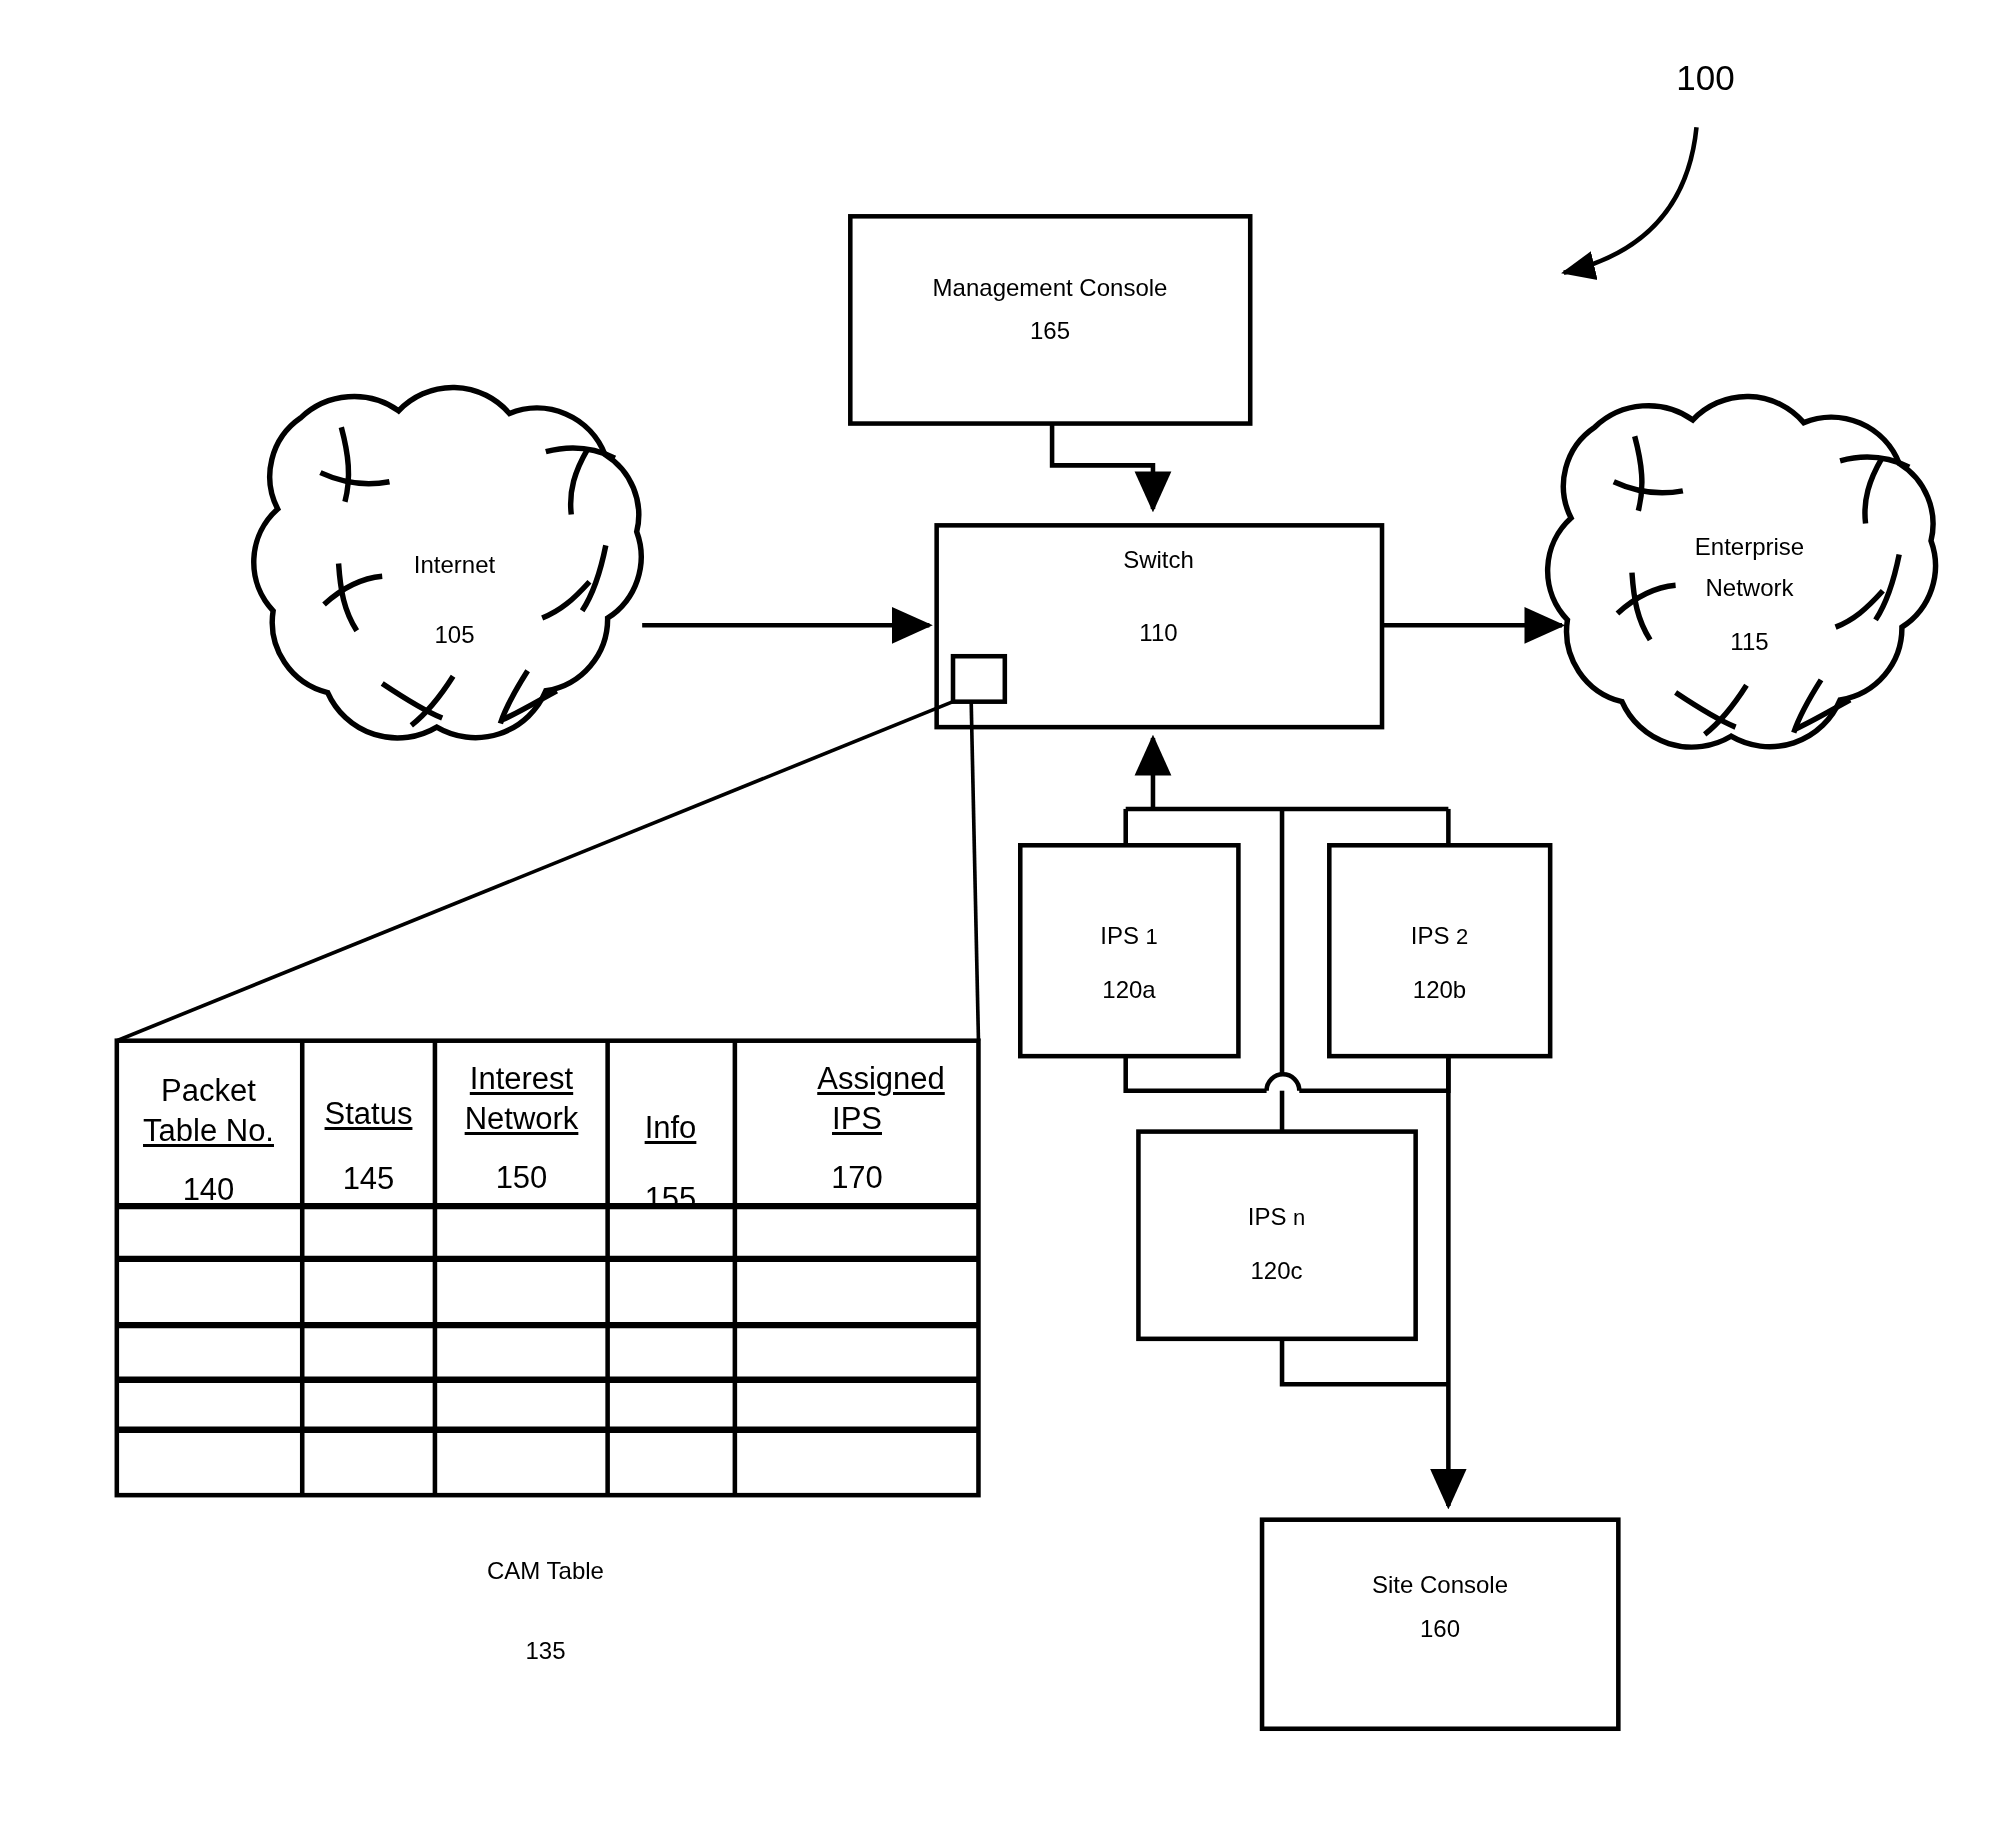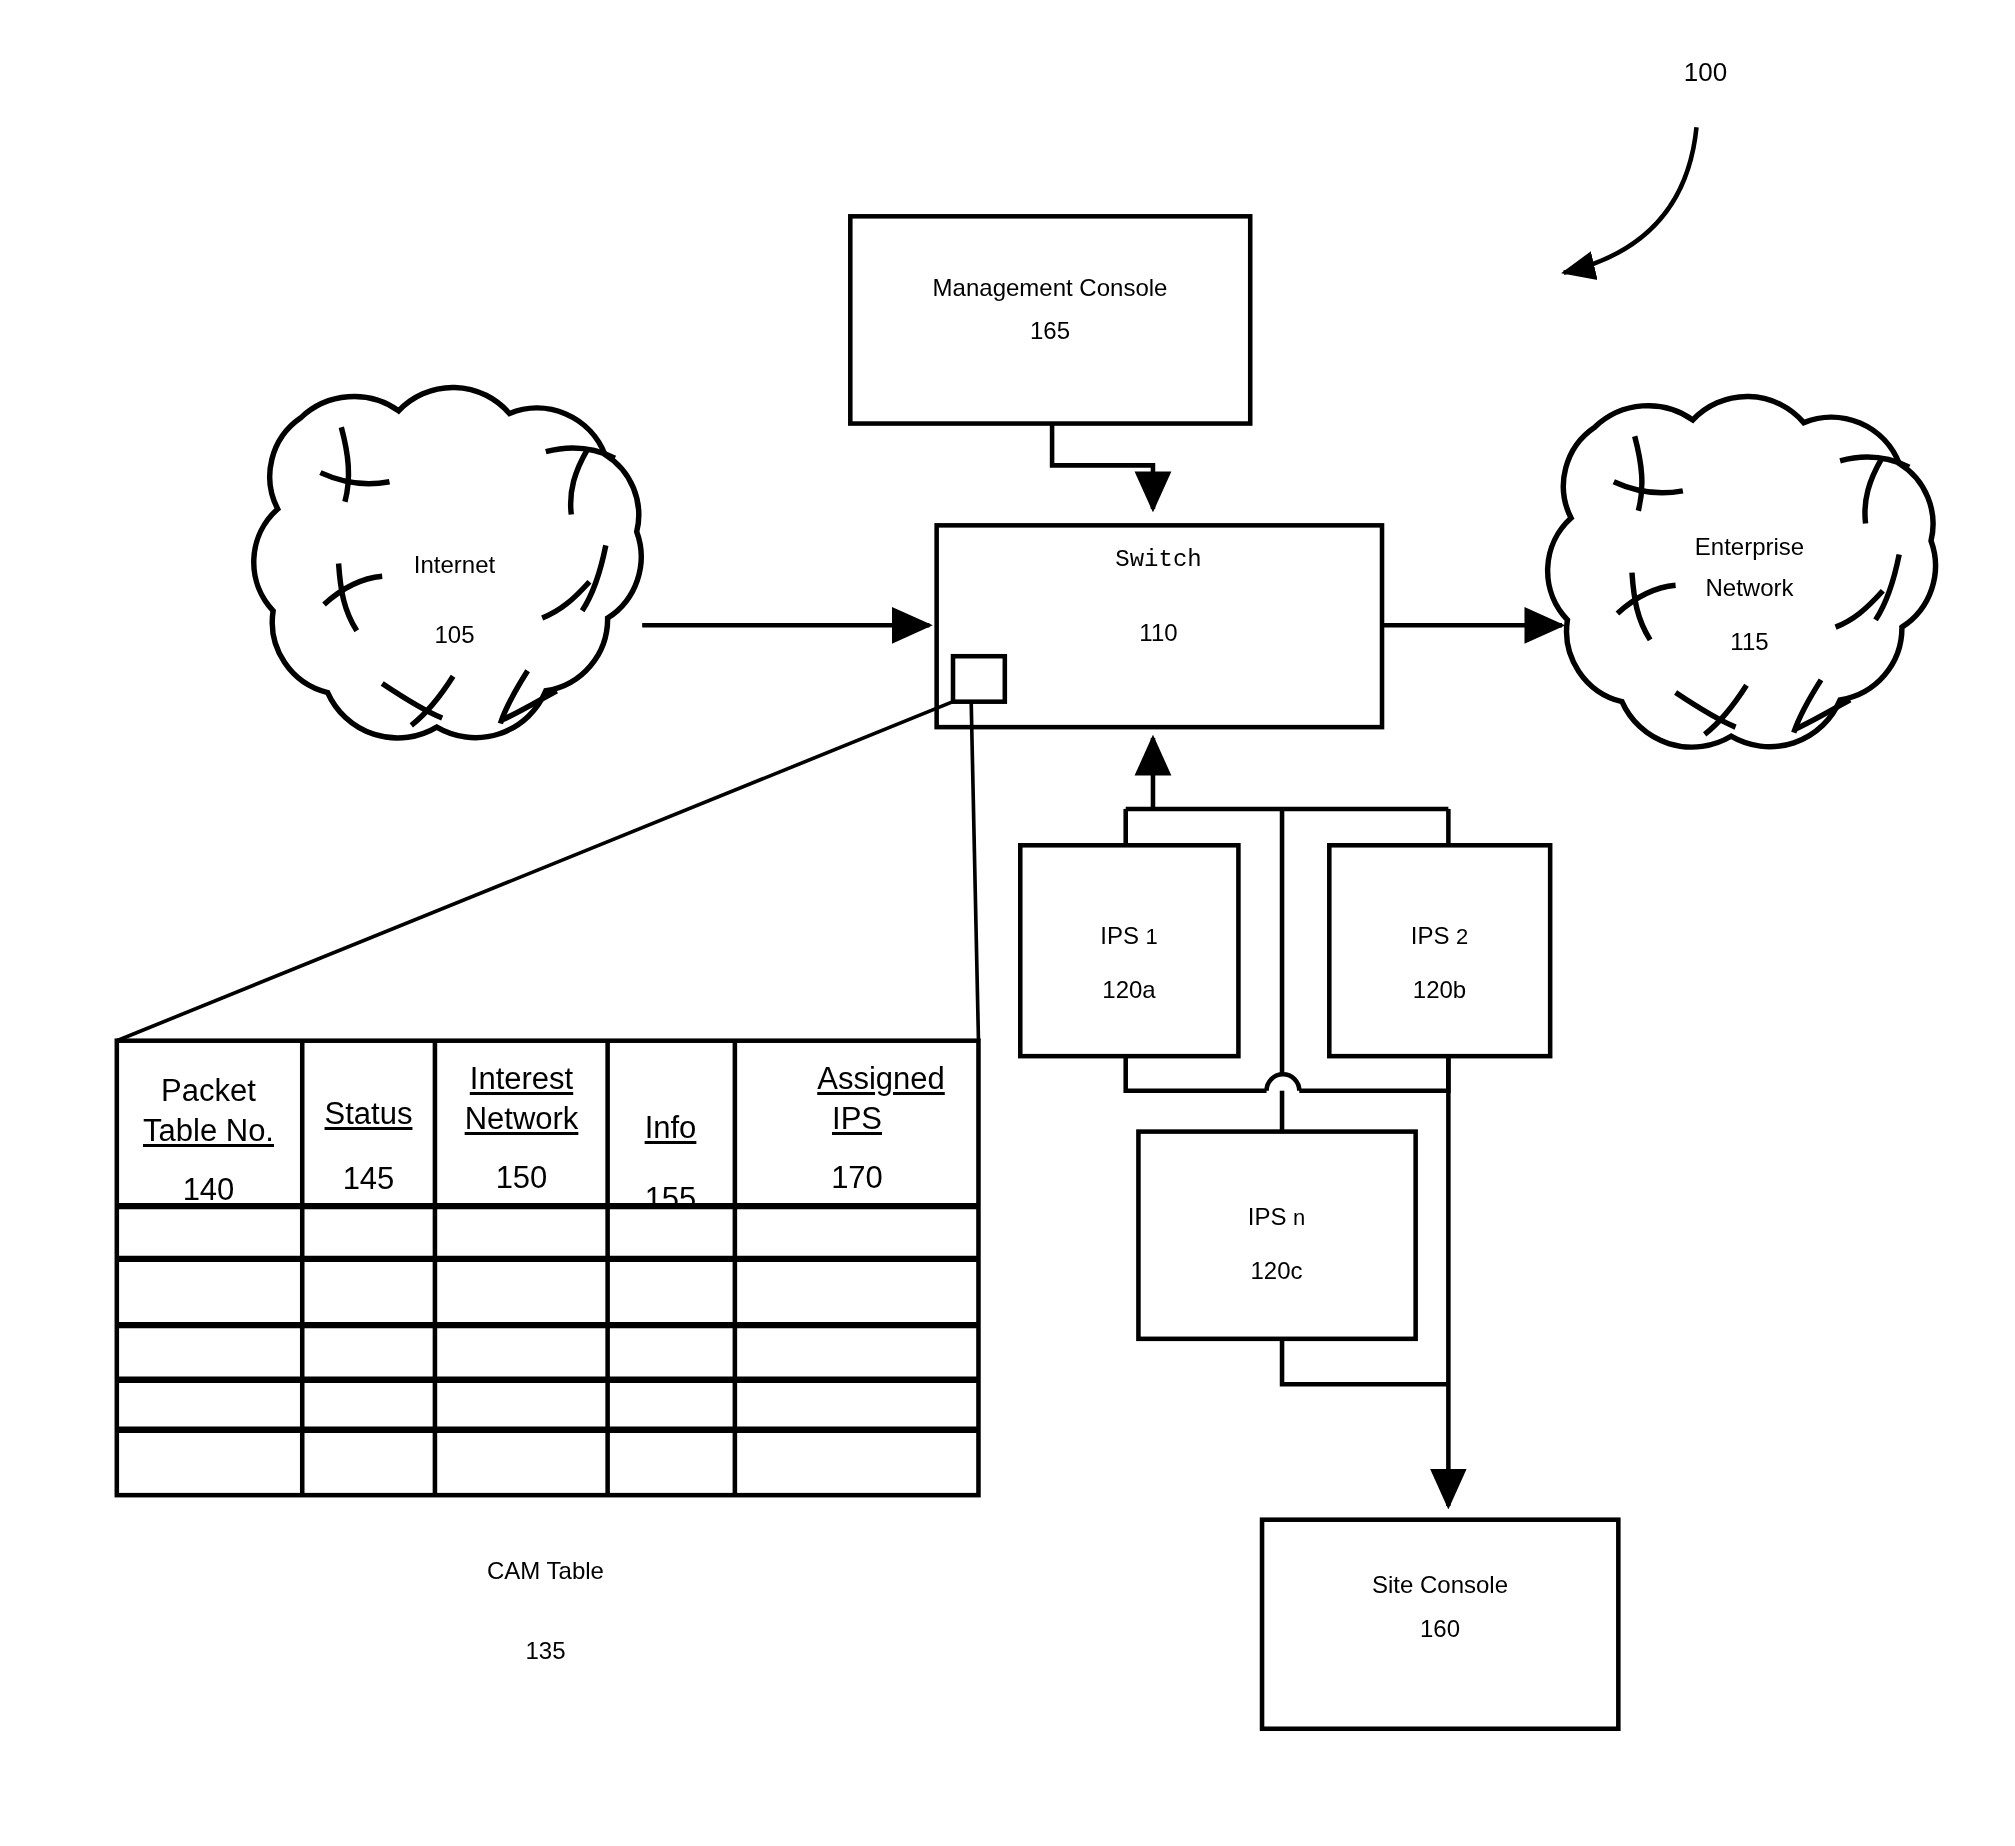--- a/index.html
+++ b/index.html
@@ -25,21 +25,21 @@
   .lbl {
     position: absolute;
     color: #000000;
     font-family: "Liberation Sans", sans-serif;
     text-align: center;
     line-height: 1.28;
     white-space: pre;
     user-select: none;
   }
   .lbl.big   { font-size: 24px; }
-  .lbl.ref   { font-size: 26px; }
+  .lbl.ref   { font-size: 35px; }
   .lbl.hdr   { font-size: 31px; }
   .lbl.sub   { font-size: 22px; }
   .u { text-decoration: underline; text-underline-offset: 2.7px; }
   .cellwrap {
     position: absolute;
     display: flex;
     flex-direction: column;
     align-items: center;
     justify-content: flex-start;
   }
@@ -177,21 +177,21 @@
   </svg>
 
   <div class="lbl ref" style="left:1651px; top:56px; width:109px;">100</div>
 
   <div class="lbl big" style="left:850px; top:273px; width:400px;">Management Console</div>
   <div class="lbl big" style="left:850px; top:316px; width:400px;">165</div>
 
   <div class="lbl big" style="left:300px; top:550px; width:309px;">Internet</div>
   <div class="lbl big" style="left:300px; top:620px; width:309px;">105</div>
 
-  <div class="lbl big" style="left:936px; top:545px; width:445px;font-family:Liberation Mono, monospace;">Switch</div>
+  <div class="lbl big" style="left:936px; top:545px; width:445px;">Switch</div>
   <div class="lbl big" style="left:936px; top:618px; width:445px;">110</div>
 
   <div class="lbl big" style="left:1595px; top:532px; width:309px;">Enterprise</div>
   <div class="lbl big" style="left:1595px; top:573px; width:309px;">Network</div>
   <div class="lbl big" style="left:1595px; top:627px; width:309px;">115</div>
 
   <div style="position:absolute; left:1020px; top:921px; width:218px;
               display:flex; align-items:baseline; justify-content:center;">
     <span class="lbl big" style="position:static;">IPS</span>
     <span class="lbl sub" style="position:static; padding-left:6.4px;">1</span>

